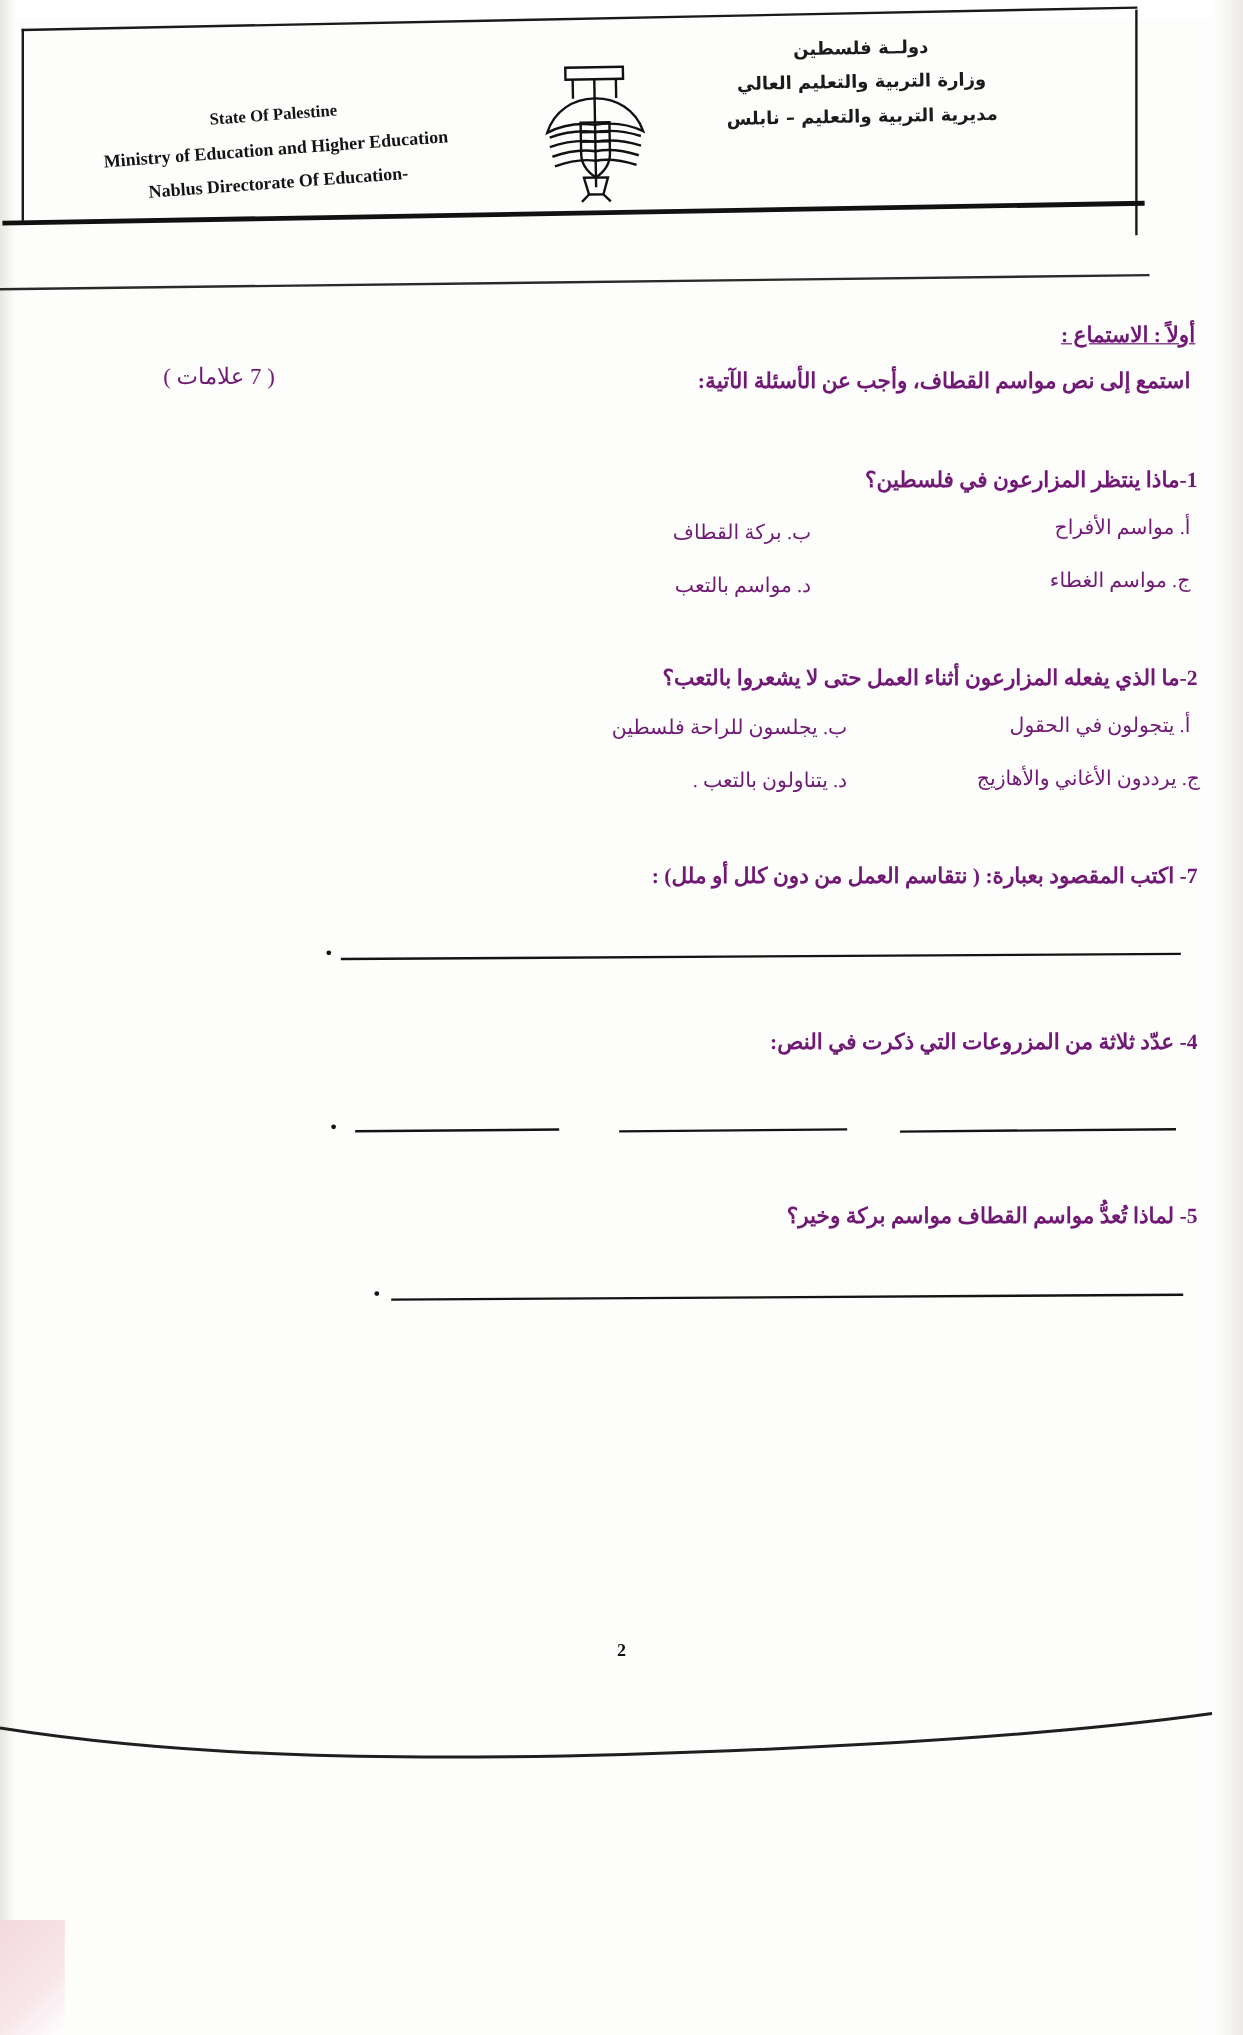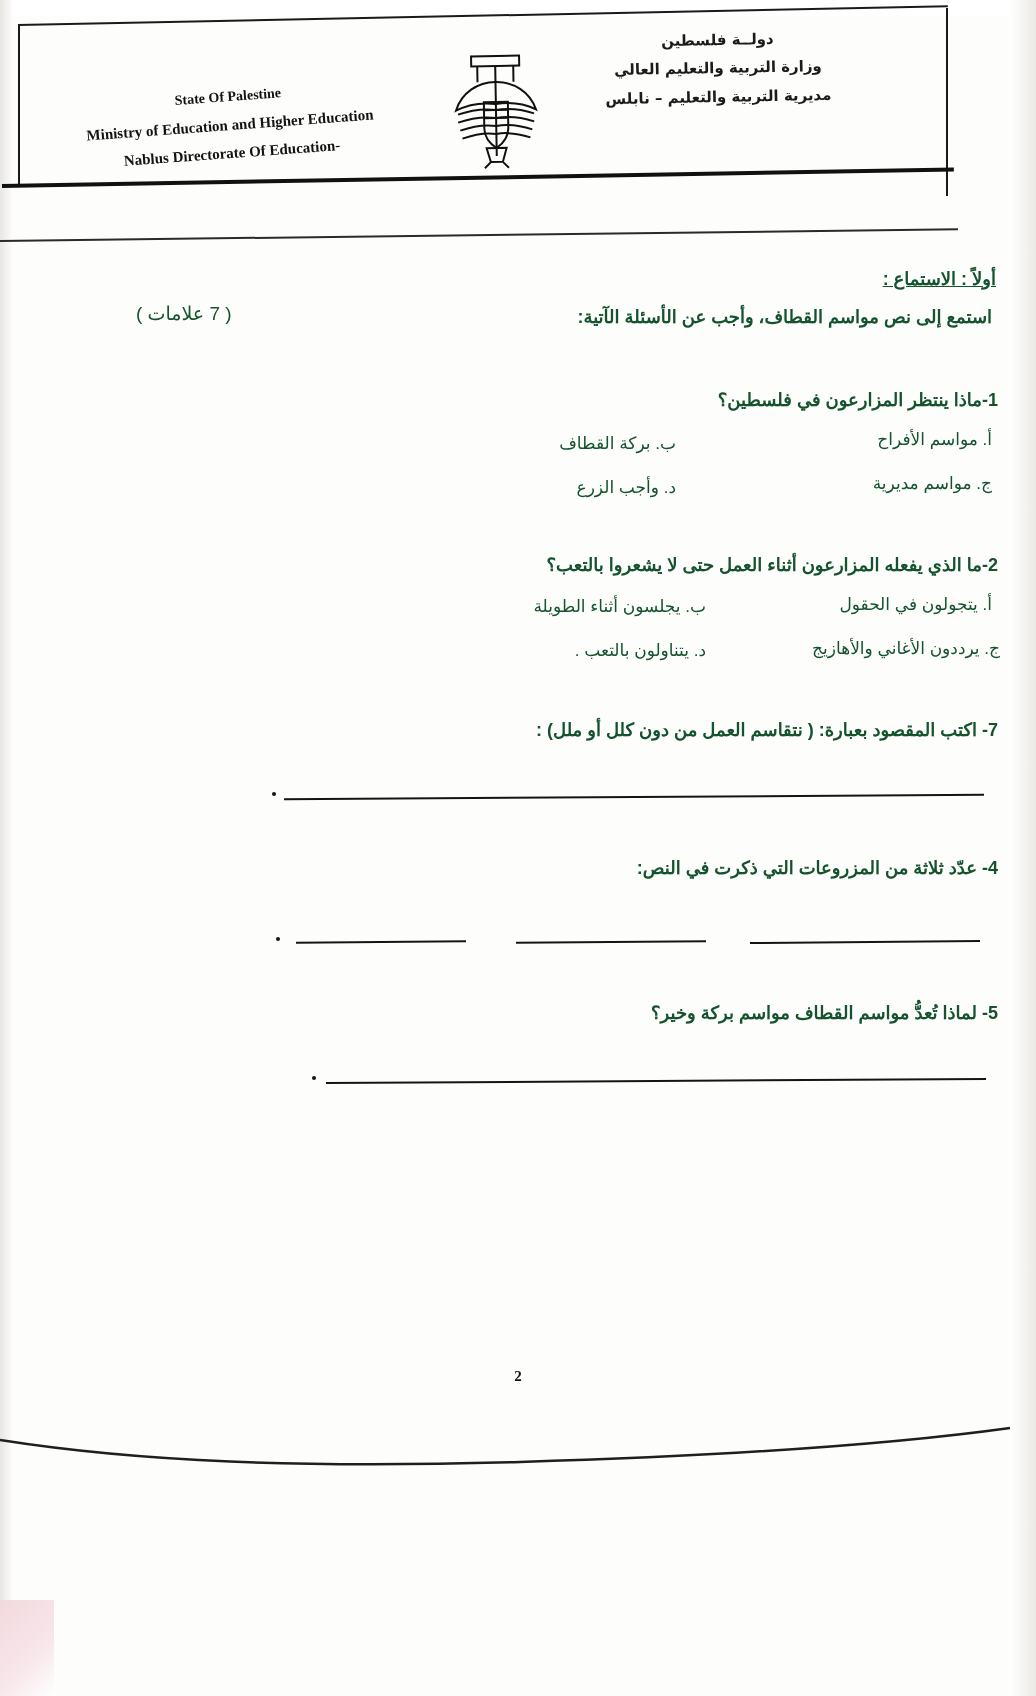--- a/index.html
+++ b/index.html
@@ -135,22 +135,22 @@
     transform: rotate(-1deg);
   }
 
   
   #content {
     position: absolute;
     right: 30px;
     top: 268px;
     width: 920px;
     direction: rtl;
-    color: #14532d;
-    font-family: Liberation Sans, sans-serif;
+    color: #701a75;
+    font-family: Liberation Serif, serif;
   }
 
   .sec-title {
     font-size: 18px;
     font-weight: 700;
     text-decoration: underline;
     text-align: right;
     margin-right: 10px;
   }
 
@@ -333,30 +333,30 @@
     <div class="row-marks">
       <div class="marks">( 7 علامات )</div>
       <div class="instruction">استمع إلى نص مواسم القطاف، وأجب عن الأسئلة الآتية:</div>
     </div>
 
     <div class="q-block q1">
       <div class="q-stem">1-ماذا ينتظر المزارعون في فلسطين؟</div>
       <div class="opts">
         <div class="opt r1a">أ. مواسم الأفراح</div>
         <div class="opt r1b">ب. بركة القطاف</div>
-        <div class="opt r2a">ج. مواسم مديرية</div>
-        <div class="opt r2b">د. وأجب الزرع</div>
+        <div class="opt r2a">ج. مواسم الغطاء</div>
+        <div class="opt r2b">د. مواسم بالتعب</div>
       </div>
     </div>
 
     <div class="q-block q2">
       <div class="q-stem">2-ما الذي يفعله المزارعون أثناء العمل حتى لا يشعروا بالتعب؟</div>
       <div class="opts">
         <div class="opt r1a">أ. يتجولون في الحقول</div>
-        <div class="opt r1b">ب. يجلسون أثناء الطويلة</div>
+        <div class="opt r1b">ب. يجلسون للراحة فلسطين</div>
         <div class="opt r2a">ج. يرددون الأغاني والأهازيج</div>
         <div class="opt r2b">د. يتناولون بالتعب .</div>
       </div>
     </div>
 
     <div class="q-block q3">
       <div class="q-stem">7-  اكتب المقصود بعبارة: ( نتقاسم العمل من دون كلل أو ملل) :</div>
       <div class="answer-line">
         <div class="rule"></div>
         <div class="dot"></div>

